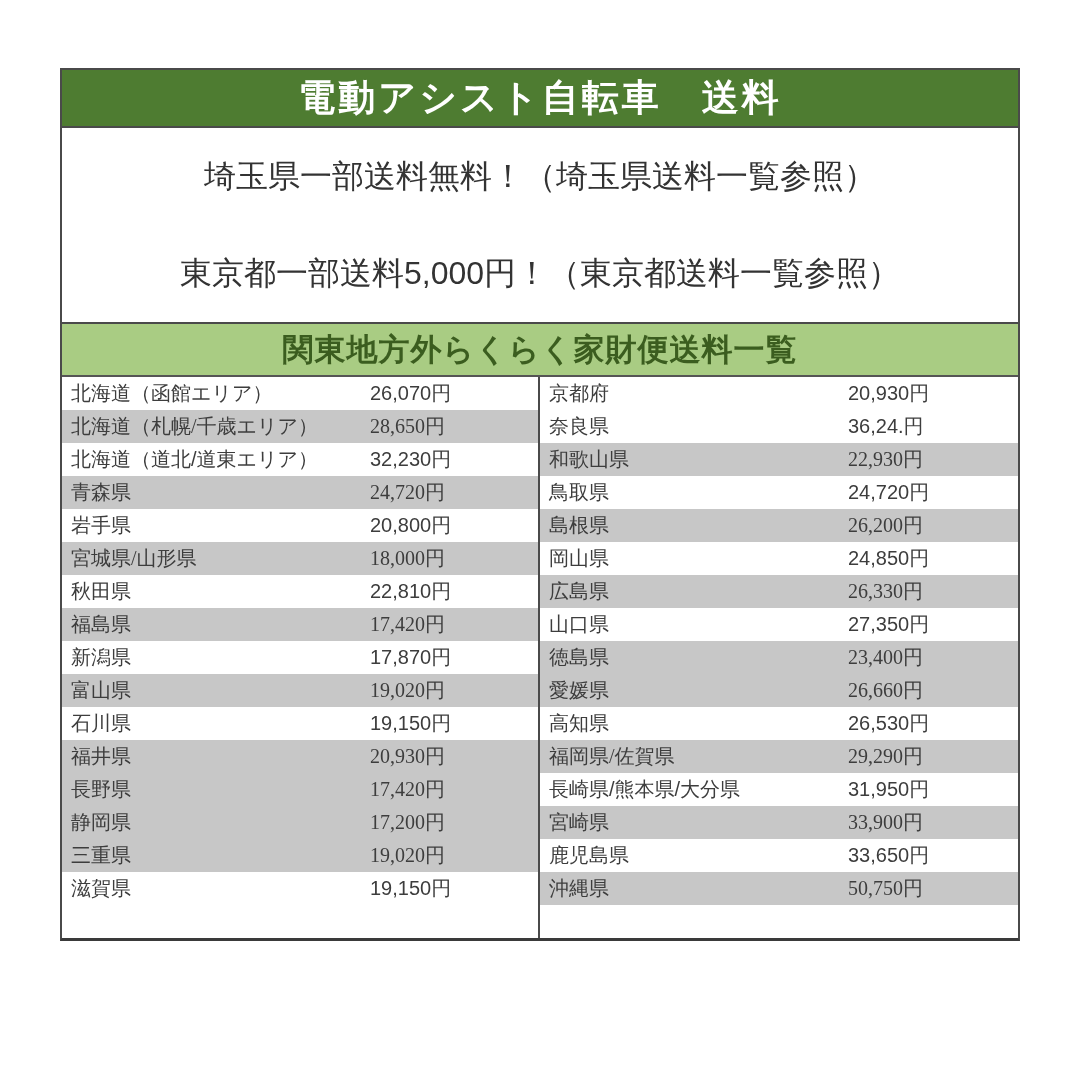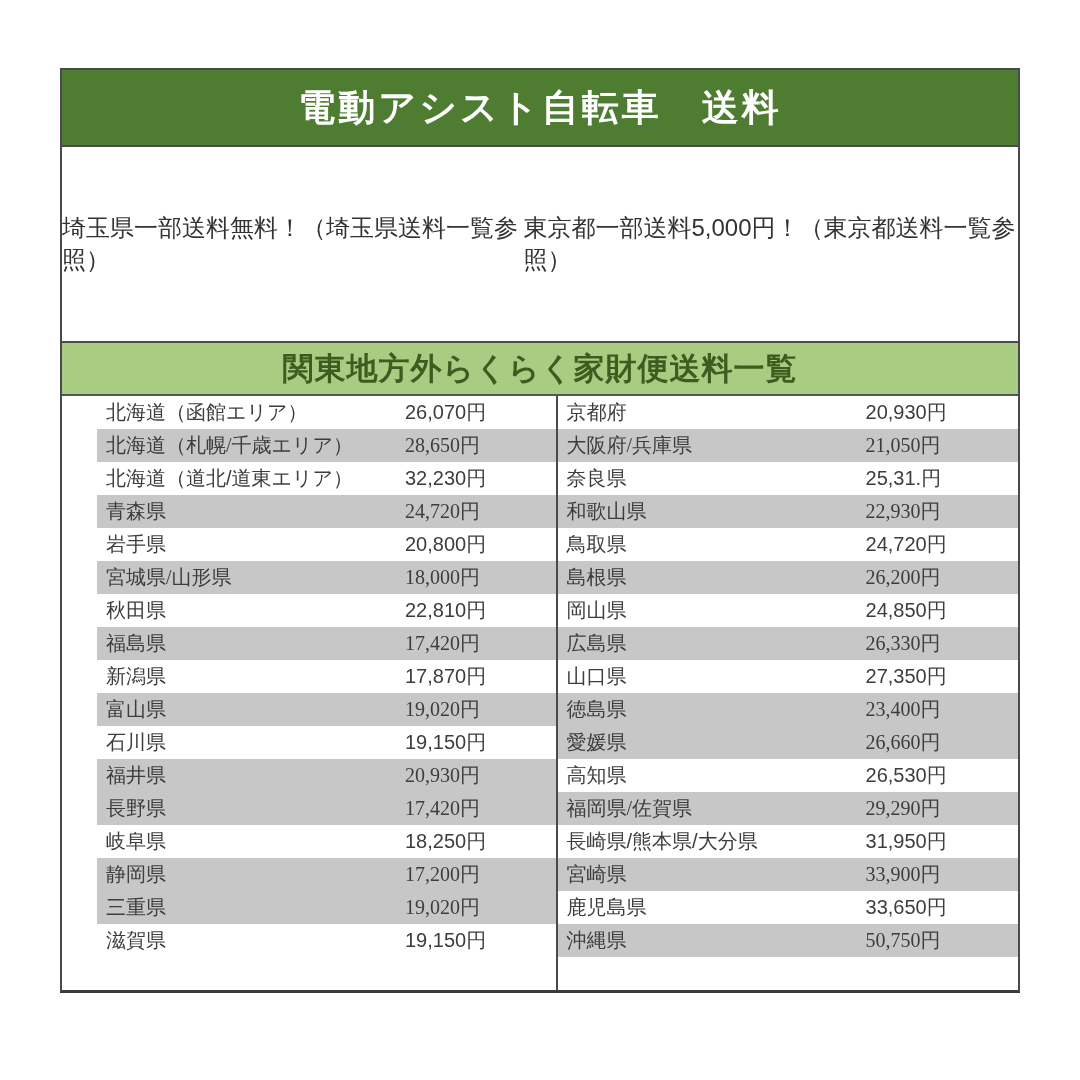--- a/index.html
+++ b/index.html
@@ -13,40 +13,40 @@
   *{box-sizing:border-box;margin:0;padding:0;}
   html,body{width:1080px;height:1080px;background:#ffffff;
     font-family:"Liberation Sans","DejaVu Sans",sans-serif;}
   .card{
     position:absolute;left:60px;top:68px;width:960px;
     border:2px solid var(--border);
     border-bottom:3px solid #3a3a3a;
     background:#ffffff;
   }
   .card-header{
-    height:77px;background:var(--green-dark);
+    height:58px;background:var(--green-dark);
     border-bottom:2px solid var(--border);
     display:flex;align-items:center;justify-content:center;
     color:#ffffff;font-size:37px;font-weight:bold;letter-spacing:3px;
   }
   .notes{
-    height:194px;display:flex;flex-direction:row;
+    height:194px;display:flex;flex-direction:column;
     justify-content:space-around;align-items:center;
-    color:#333333;font-size:24px;
+    color:#333333;font-size:32px;
   }
   .table-title{
     height:55px;background:var(--green-light);
     border-top:2px solid var(--border);
     border-bottom:2px solid #555555;
     display:flex;align-items:center;justify-content:center;
     color:var(--green-text);font-size:31px;font-weight:bold;letter-spacing:1px;
   }
   .table-body{display:flex;}
   .half{width:50%;}
-  .half.left{border-right:2px solid var(--border);margin-left:35px;}
+  .half.left{border-right:2px solid var(--border);}
   .trow{
     position:relative;height:33px;display:flex;align-items:center;
     background:#ffffff;color:var(--ink);font-size:20px;
   }
   .trow.alt{background:var(--stripe);font-family:Liberation Serif, serif;}
   .region{padding-left:9px;white-space:nowrap;}
   .price{position:absolute;left:308px;white-space:nowrap;}
 </style>
 </head>
 <body>
@@ -113,49 +113,41 @@
           <span class="price">19,150円</span>
         </div>
         <div class="trow alt">
           <span class="region">福井県</span>
           <span class="price">20,930円</span>
         </div>
         <div class="trow alt">
           <span class="region">長野県</span>
           <span class="price">17,420円</span>
         </div>
-        <div class="trow">
-          <span class="region">岐阜県</span>
-          <span class="price">18,250円</span>
-        </div>
         <div class="trow alt">
           <span class="region">静岡県</span>
           <span class="price">17,200円</span>
         </div>
         <div class="trow alt">
           <span class="region">三重県</span>
           <span class="price">19,020円</span>
         </div>
         <div class="trow">
           <span class="region">滋賀県</span>
           <span class="price">19,150円</span>
         </div>
       </div>
     <div class="half right" id="right-col">
         <div class="trow">
           <span class="region">京都府</span>
           <span class="price">20,930円</span>
         </div>
-        <div class="trow alt">
-          <span class="region">大阪府/兵庫県</span>
-          <span class="price">21,050円</span>
-        </div>
         <div class="trow">
           <span class="region">奈良県</span>
-          <span class="price">25,31.円</span>
+          <span class="price">36,24.円</span>
         </div>
         <div class="trow alt">
           <span class="region">和歌山県</span>
           <span class="price">22,930円</span>
         </div>
         <div class="trow">
           <span class="region">鳥取県</span>
           <span class="price">24,720円</span>
         </div>
         <div class="trow alt">

